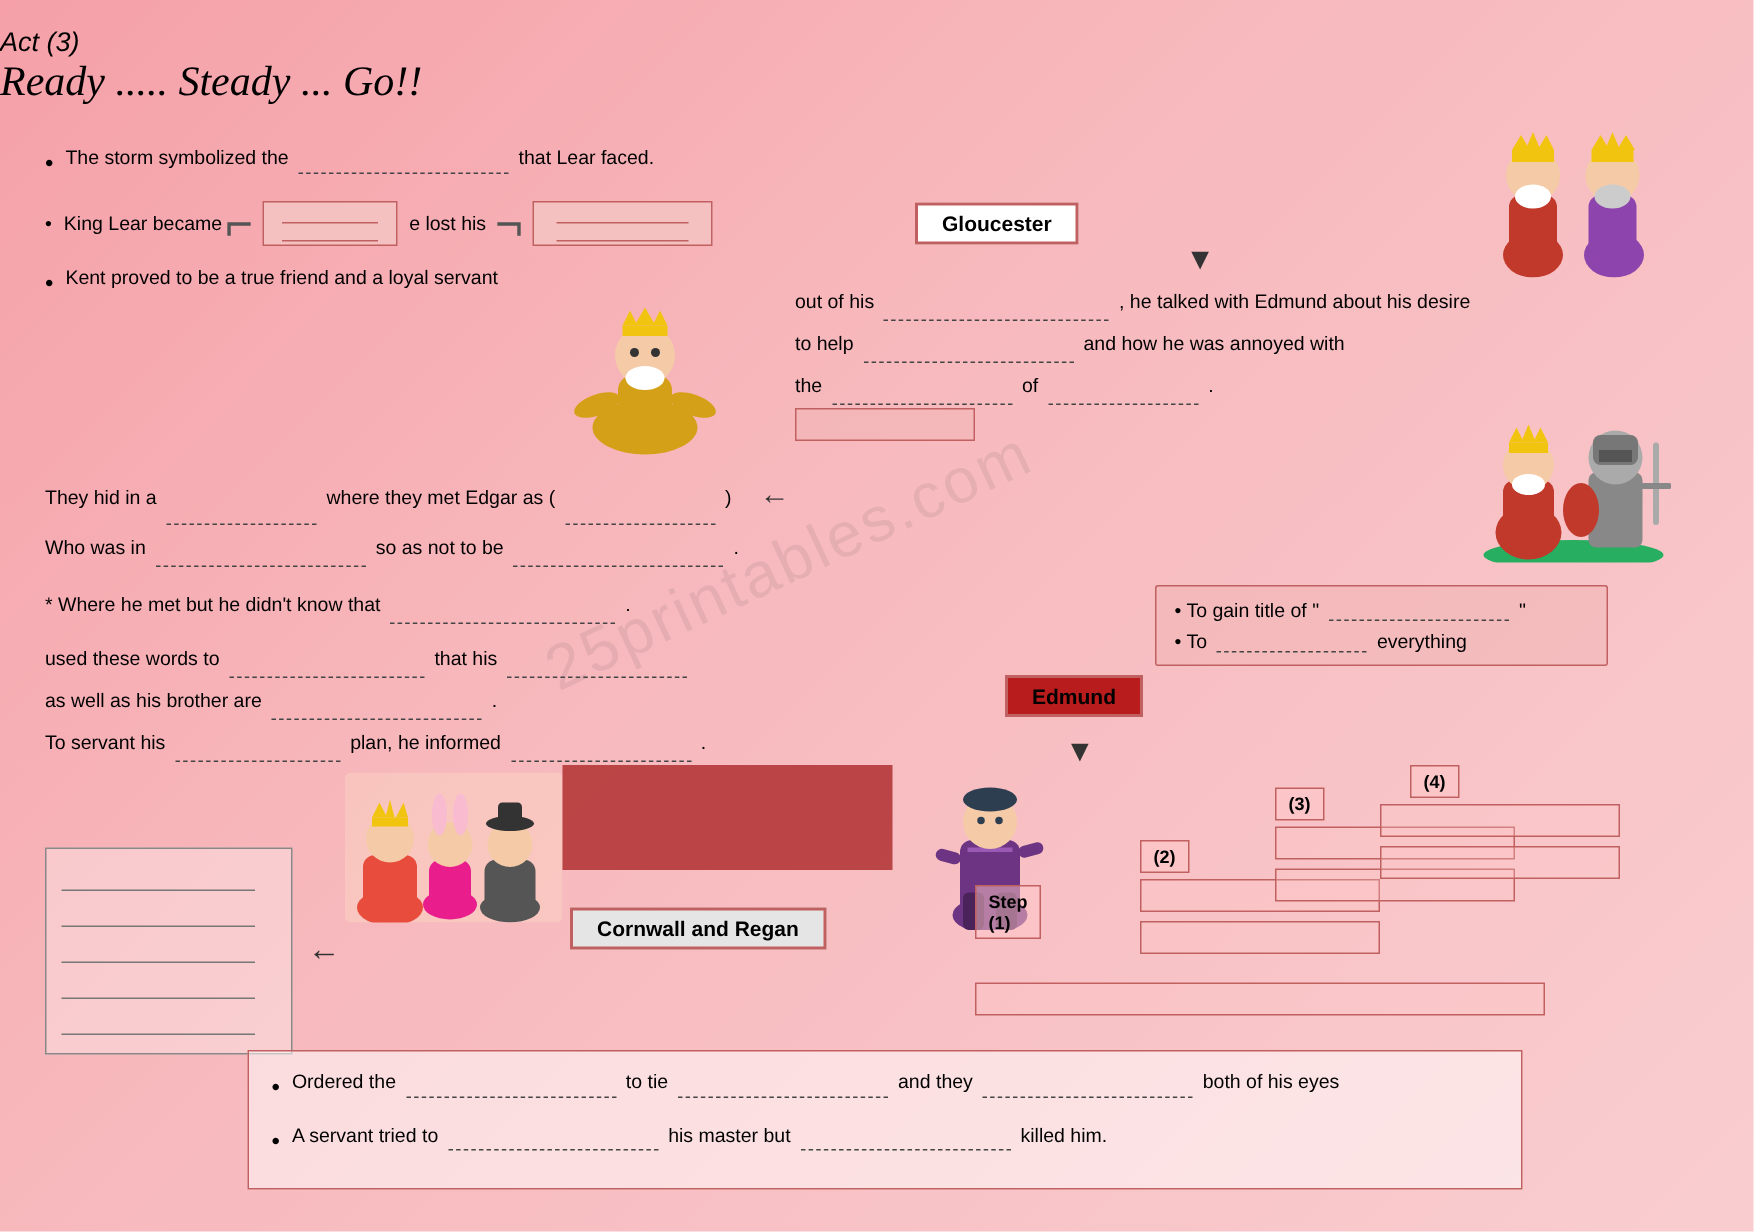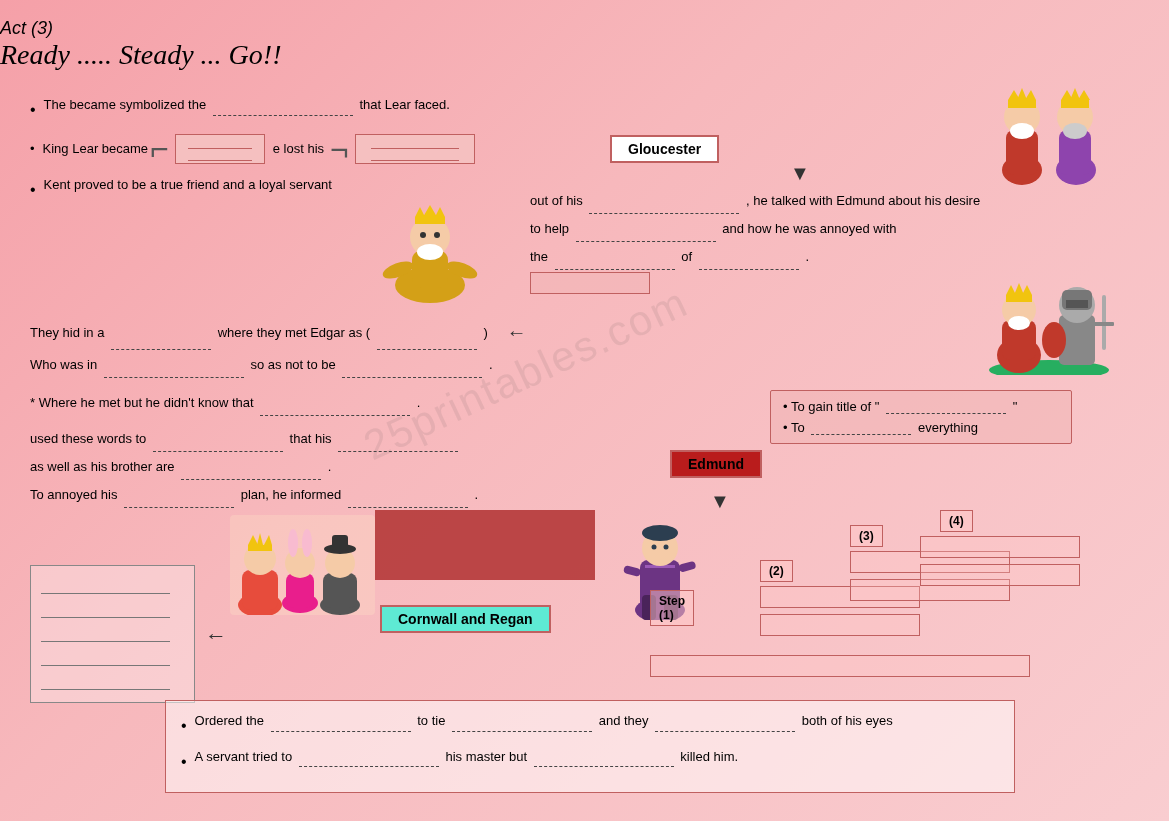--- a/index.html
+++ b/index.html
@@ -146,21 +146,21 @@
       width: 500px;
       line-height: 2;
     }
 
     
     .cornwall-label {
       position: absolute;
       left: 380px;
       top: 605px;
       border: 2px solid #c06060;
-      background: #5eead4;
+      background: #e5e5e5;
       padding: 4px 16px;
       font-weight: bold;
       font-size: 14px;
     }
 
     
     .bottom-section {
       position: absolute;
       left: 165px;
       top: 700px;
@@ -287,21 +287,21 @@
 
       <ellipse cx="91" cy="76" rx="12" ry="8" fill="#ccc"></ellipse>
     </svg>
   </div>
 
   <div class="left-section">
 
     <div class="bullet-item">
       <span class="bullet-dot">•</span>
       <span>
-        <span>The became symbolized the</span>
+        <span>The storm symbolized the</span>
         <span class="inline-dashes" style="width:140px;"></span>
         <span>that Lear faced.</span>
       </span>
     </div>
 
     <div class="king-lear-line">
       <span style="margin-right:8px;">•</span>
       <span>King Lear became</span>
       <span class="bracket-left">⌐</span>
       <span class="input-box">
@@ -434,21 +434,21 @@
       <span class="inline-dashes" style="width:130px;"></span>
       <span>that his</span>
       <span class="inline-dashes" style="width:120px;"></span>
     </div>
     <div class="text-line">
       <span>as well as  his brother are</span>
       <span class="inline-dashes" style="width:140px;"></span>
       <span>.</span>
     </div>
     <div class="text-line">
-      <span>To annoyed his</span>
+      <span>To servant his</span>
       <span class="inline-dashes" style="width:110px;"></span>
       <span>plan, he informed</span>
       <span class="inline-dashes" style="width:120px;"></span>
       <span>.</span>
     </div>
   </div>
 
   <div style="position:absolute; left:620px; top:390px;">
 
     <div style="position:absolute; left:150px; top:0; width:302px; border:1.5px solid #c06060; background:rgba(240,180,180,0.5); padding:8px 12px; border-radius:2px;">

